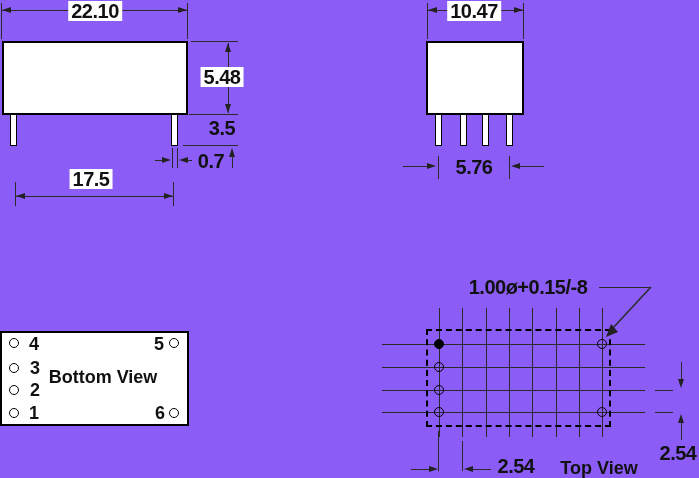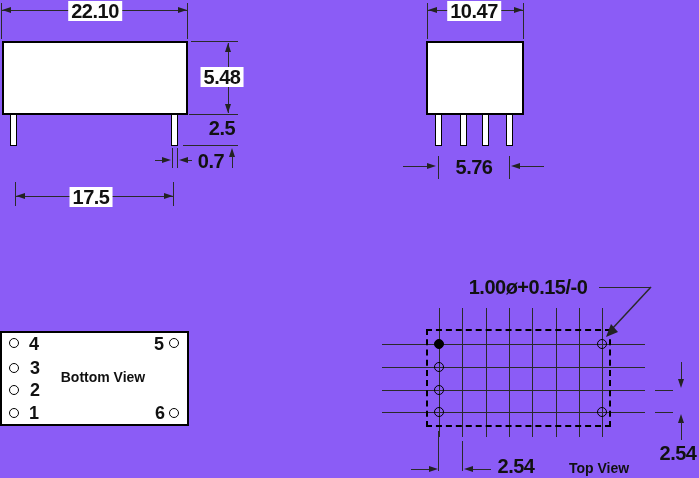--- a/index.html
+++ b/index.html
@@ -21,21 +21,21 @@
   
   .ar{position:absolute;width:0;height:0;}
   .ar.r{border-left:9px solid #222;border-top:3px solid transparent;border-bottom:3px solid transparent;}
   .ar.l{border-right:9px solid #222;border-top:3px solid transparent;border-bottom:3px solid transparent;}
   .ar.u{border-bottom:9px solid #222;border-left:3px solid transparent;border-right:3px solid transparent;}
   .ar.d{border-top:9px solid #222;border-left:3px solid transparent;border-right:3px solid transparent;}
   
   .dim{position:absolute;font-size:20px;font-weight:bold;letter-spacing:-0.5px;white-space:nowrap;
        transform:translate(-50%,-50%);line-height:1;}
   .dim.bg{background:#fff;padding:0 3px;}
-  .title{position:absolute;font-size:14px;font-weight:bold;white-space:nowrap;
+  .title{position:absolute;font-size:18px;font-weight:bold;white-space:nowrap;
        transform:translate(-50%,-50%);line-height:1;}
   .pinlab{position:absolute;font-size:18px;font-weight:bold;transform:translate(-50%,-50%);line-height:1;}
   svg{position:absolute;overflow:visible;}
 </style>
 </head>
 <body>
 
 <div class="canvas">
 
   <div class="grp">
@@ -52,38 +52,38 @@
     <div class="pin" style="left:171px;top:115px;width:5px;height:30px;"></div>
 
     <div class="hl" style="left:191px;top:41px;width:47px;"></div>
     <div class="hl" style="left:189px;top:114px;width:49px;"></div>
     <div class="vl" style="left:228px;top:43px;height:70px;"></div>
     <div class="ar u" style="left:225px;top:43px;"></div>
     <div class="ar d" style="left:225px;top:104px;"></div>
     <div class="dim bg" style="left:222px;top:77px;">5.48</div>
 
     <div class="hl" style="left:183px;top:145px;width:55px;"></div>
-    <div class="dim" style="left:222px;top:128px;">2.5</div>
+    <div class="dim" style="left:222px;top:128px;">3.5</div>
     <div class="ar u" style="left:229px;top:148px;"></div>
     <div class="vl" style="left:232px;top:156px;height:12px;"></div>
 
     <div class="vl" style="left:172px;top:148px;height:20px;"></div>
     <div class="vl" style="left:177px;top:148px;height:20px;"></div>
     <div class="hl" style="left:155px;top:160px;width:8px;"></div>
     <div class="ar r" style="left:162px;top:157px;"></div>
     <div class="ar l" style="left:179px;top:157px;"></div>
     <div class="hl" style="left:188px;top:160px;width:4px;"></div>
     <div class="dim" style="left:211px;top:161px;">0.7</div>
 
     <div class="vl" style="left:15px;top:182px;height:24px;"></div>
     <div class="vl" style="left:173px;top:182px;height:24px;"></div>
     <div class="hl" style="left:16px;top:196px;width:157px;"></div>
     <div class="ar l" style="left:16px;top:193px;"></div>
     <div class="ar r" style="left:164px;top:193px;"></div>
-    <div class="dim bg" style="left:91px;top:197px;">17.5</div>
+    <div class="dim bg" style="left:91px;top:179px;">17.5</div>
   </div>
 
   <div class="grp">
 
     <div class="vl" style="left:427px;top:3px;height:36px;"></div>
     <div class="vl" style="left:523px;top:3px;height:36px;"></div>
     <div class="hl" style="left:428px;top:10px;width:95px;"></div>
     <div class="ar l" style="left:428px;top:7px;"></div>
     <div class="ar r" style="left:514px;top:7px;"></div>
     <div class="dim bg" style="left:474px;top:11px;">10.47</div>
@@ -143,21 +143,21 @@
 
     <div class="dashed" style="left:426px;top:329px;width:181px;height:94px;"></div>
 
     <div class="hole filled" style="left:434px;top:339px;"></div>
     <div class="hole" style="left:434px;top:362px;"></div>
     <div class="hole" style="left:434px;top:385px;"></div>
     <div class="hole" style="left:434px;top:407px;"></div>
     <div class="hole" style="left:597px;top:339px;"></div>
     <div class="hole" style="left:597px;top:407px;"></div>
 
-    <div class="dim" style="left:528px;top:287px;">1.00ø+0.15/-0</div>
+    <div class="dim" style="left:528px;top:287px;">1.00ø+0.15/-8</div>
     <div class="hl" style="left:599px;top:287px;width:52px;"></div>
     <svg style="left:600px;top:285px;" width="60" height="60">
       <line x1="51" y1="2" x2="12" y2="44" stroke="#2a2a2a" stroke-width="1.5"></line>
       <polygon points="6,52 18,47 11,39" fill="#222"></polygon>
     </svg>
 
     <div class="vl" style="left:438px;top:431px;height:40px;"></div>
     <div class="vl" style="left:462px;top:441px;height:30px;"></div>
     <div class="hl" style="left:411px;top:469px;width:19px;"></div>
     <div class="ar r" style="left:429px;top:466px;"></div>

